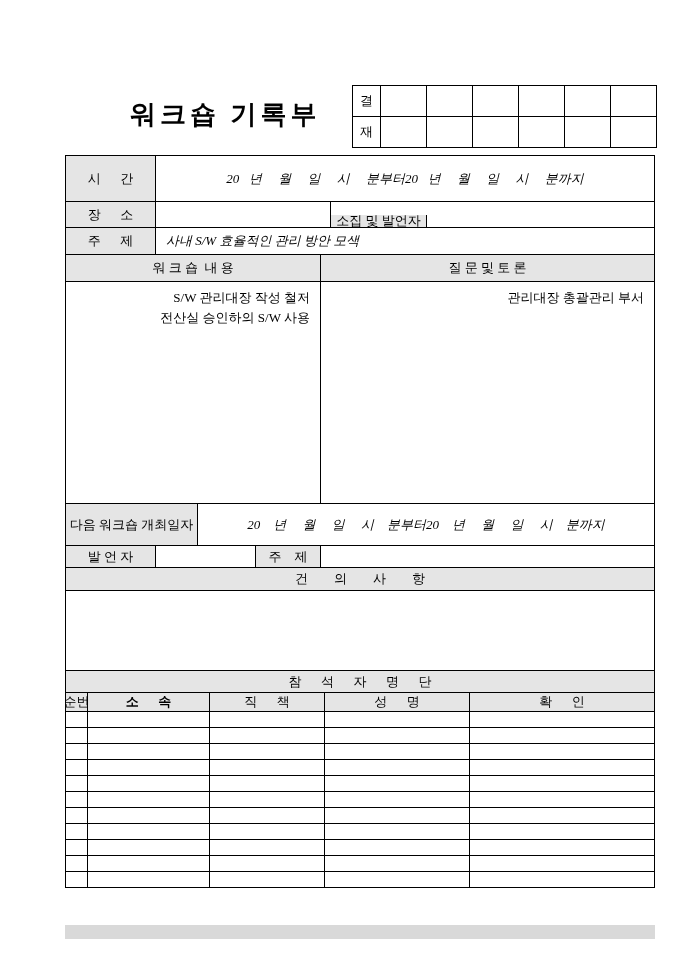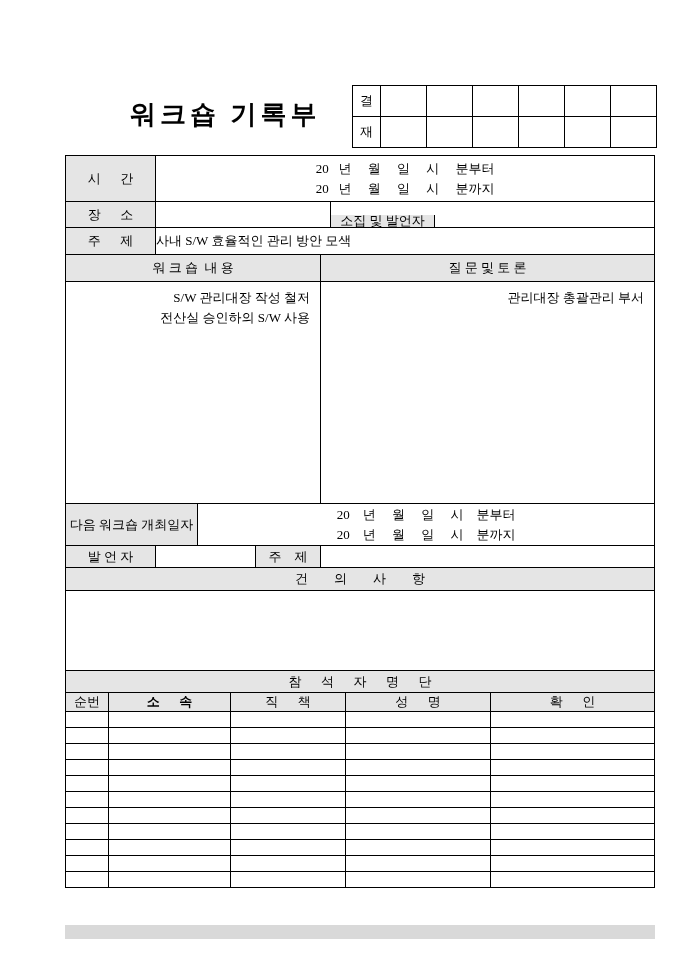--- a/index.html
+++ b/index.html
@@ -35,31 +35,31 @@
   }
   .row { display:flex; border-bottom:1px solid #000; align-items:stretch; }
   .cell {
     border-right:1px solid #000;
     display:flex; align-items:center; justify-content:center;
     overflow:hidden;
   }
   .cell:last-child { border-right:none; }
   .cell.grow { flex:1 1 auto; }
   .gray { background:#e5e5e5; }
-  .w90 {width:90px;} .w100{width:100px;} .w115{width:104px;margin-top:13px;}
+  .w90 {width:90px;} .w100{width:100px;} .w115{width:96px;margin-top:13px;}
   .w145{width:132px;} .w175{width:175px;} .w255{width:255px;}
   .topleft { align-items:flex-end; justify-content:flex-start;
              flex-direction:column; padding:6px 10px; line-height:20px; }
-  .leftpad { justify-content:flex-start; padding-left:0; }
-  .twolines { flex-direction:column; line-height:20px; }
+  .leftpad { justify-content:flex-start; padding-left:10px;font-style:italic; }
+  .twolines { flex-direction:row; line-height:20px;font-style:italic; }
   .h46{height:46px;} .h26{height:26px;} .h27{height:27px;}
   .h222{height:222px;} .h42{height:42px;} .h22{height:22px;}
   .h23{height:23px;} .h80{height:80px;} .h19{height:19px;} .h16{height:16px;}
   
-  .ca{width:43px;} .cb{width:122px;font-weight:bold;} .cc{width:115px;} .cd{width:145px;}
+  .ca{width:22px;} .cb{width:122px;font-weight:bold;} .cc{width:115px;} .cd{width:145px;}
   
   .footer-bar {
     position:absolute; left:65px; top:925px;
     width:590px; height:14px; background:#d9d9d9;
   }
 </style>
 </head>
 <body>
 
 <div class="page">

